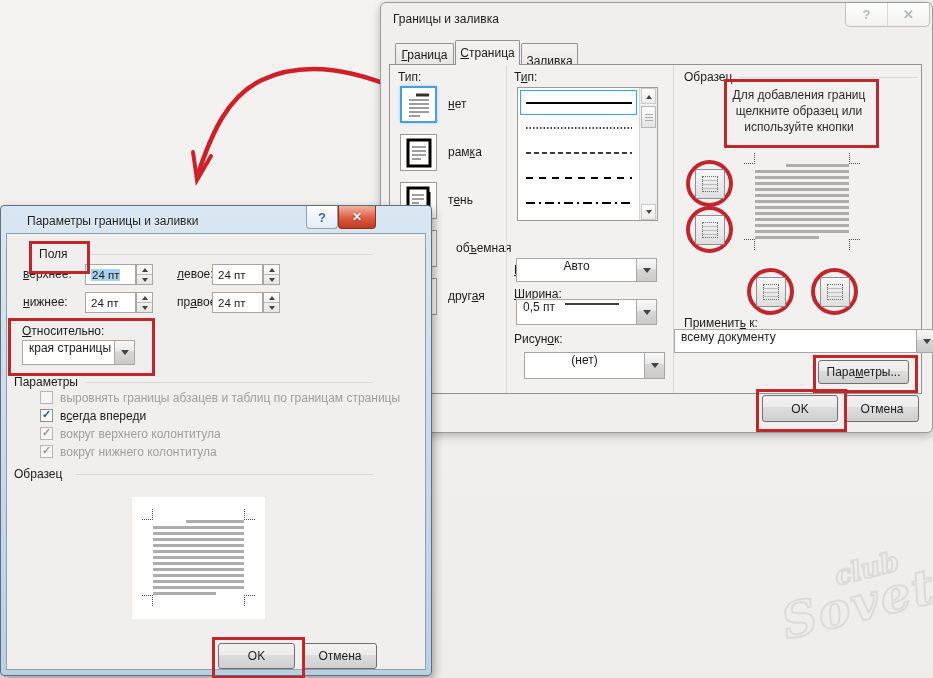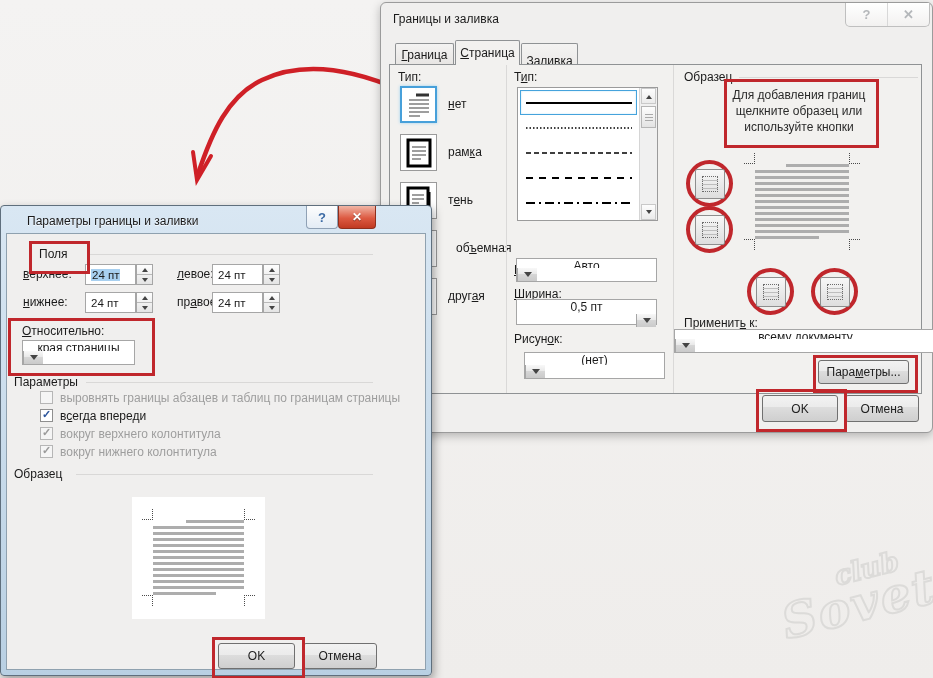--- a/index.html
+++ b/index.html
@@ -8,21 +8,21 @@
   .stage{position:relative;width:933px;height:678px;}
   .abs{position:absolute;}
   u{text-decoration:underline;}
 
   
   .dlg{background:#f0efee;border:1px solid #9b9b9b;border-radius:6px;
        box-shadow:0 3px 10px rgba(0,0,0,.25);font-size:12px;color:#1b1b1b;}
   .wbtn{border:1px solid #707070;border-radius:3px;font-size:12px;color:#222;
         background:linear-gradient(#f2f2f2,#ebebeb 45%,#dddddd 46%,#cfcfcf);
         display:flex;align-items:center;justify-content:center;}
-  .combo{background:#fff;border:1px solid #a6a6a6;display:flex;align-items:center;box-sizing:border-box;flex-direction:column;}
+  .combo{background:#fff;border:1px solid #a6a6a6;display:flex;align-items:flex-start;box-sizing:border-box;}
   .combo .ctext{flex:1;padding:0 6px;white-space:nowrap;overflow:hidden;}
   .combo .ctext.center{text-align:center;}
   .cbtn{width:19px;align-self:stretch;border-left:1px solid #a6a6a6;
         background:linear-gradient(#f8f8f8,#e9e9e9 45%,#d7d7d7 46%,#cacaca);
         display:flex;align-items:center;justify-content:center;}
   .tri-d{width:0;height:0;border:4px solid transparent;border-top:5px solid #444;margin-top:4px;}
   .tri-u{width:0;height:0;border:3px solid transparent;border-bottom:4px solid #444;margin-bottom:2px;}
   .tri-d2{width:0;height:0;border:3px solid transparent;border-top:4px solid #444;margin-top:3px;}
   .spin{background:#fff;border:1px solid #a6a6a6;box-sizing:border-box;display:flex;align-items:center;
         padding-left:5px;font-size:11.5px;}

